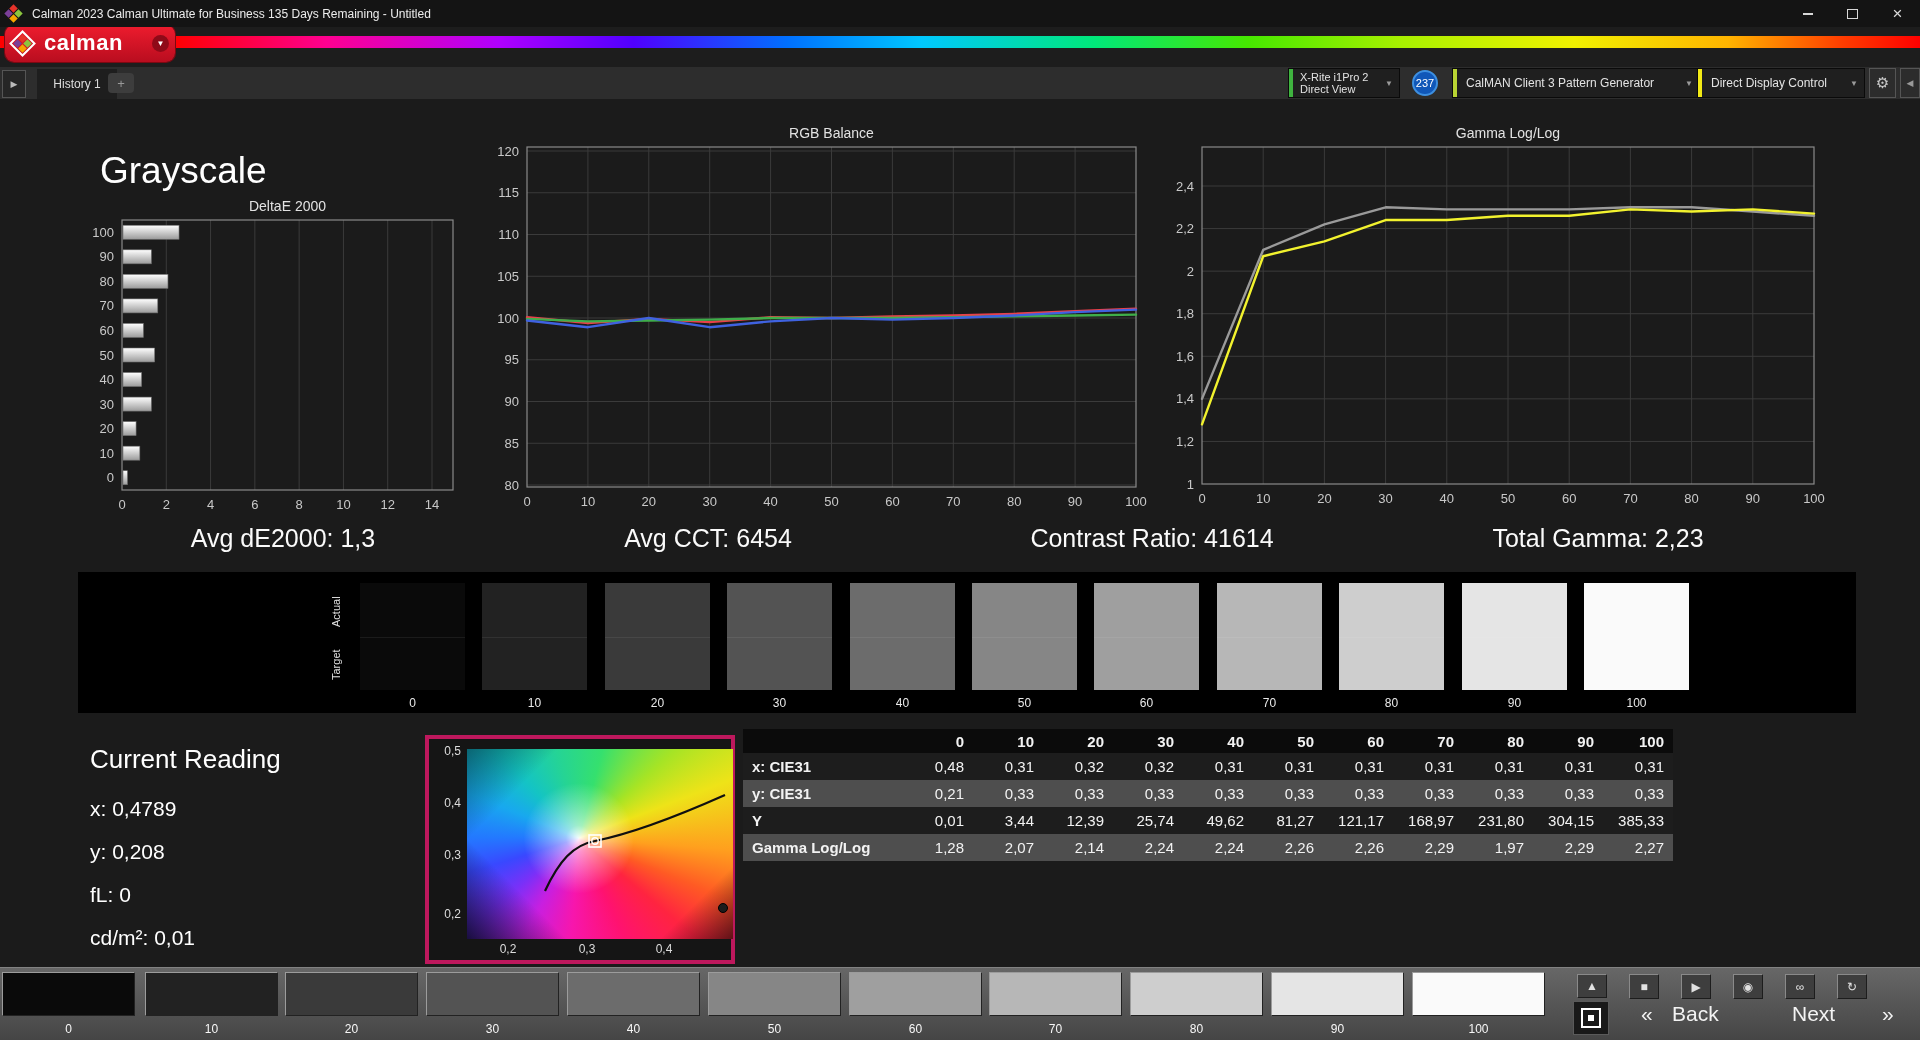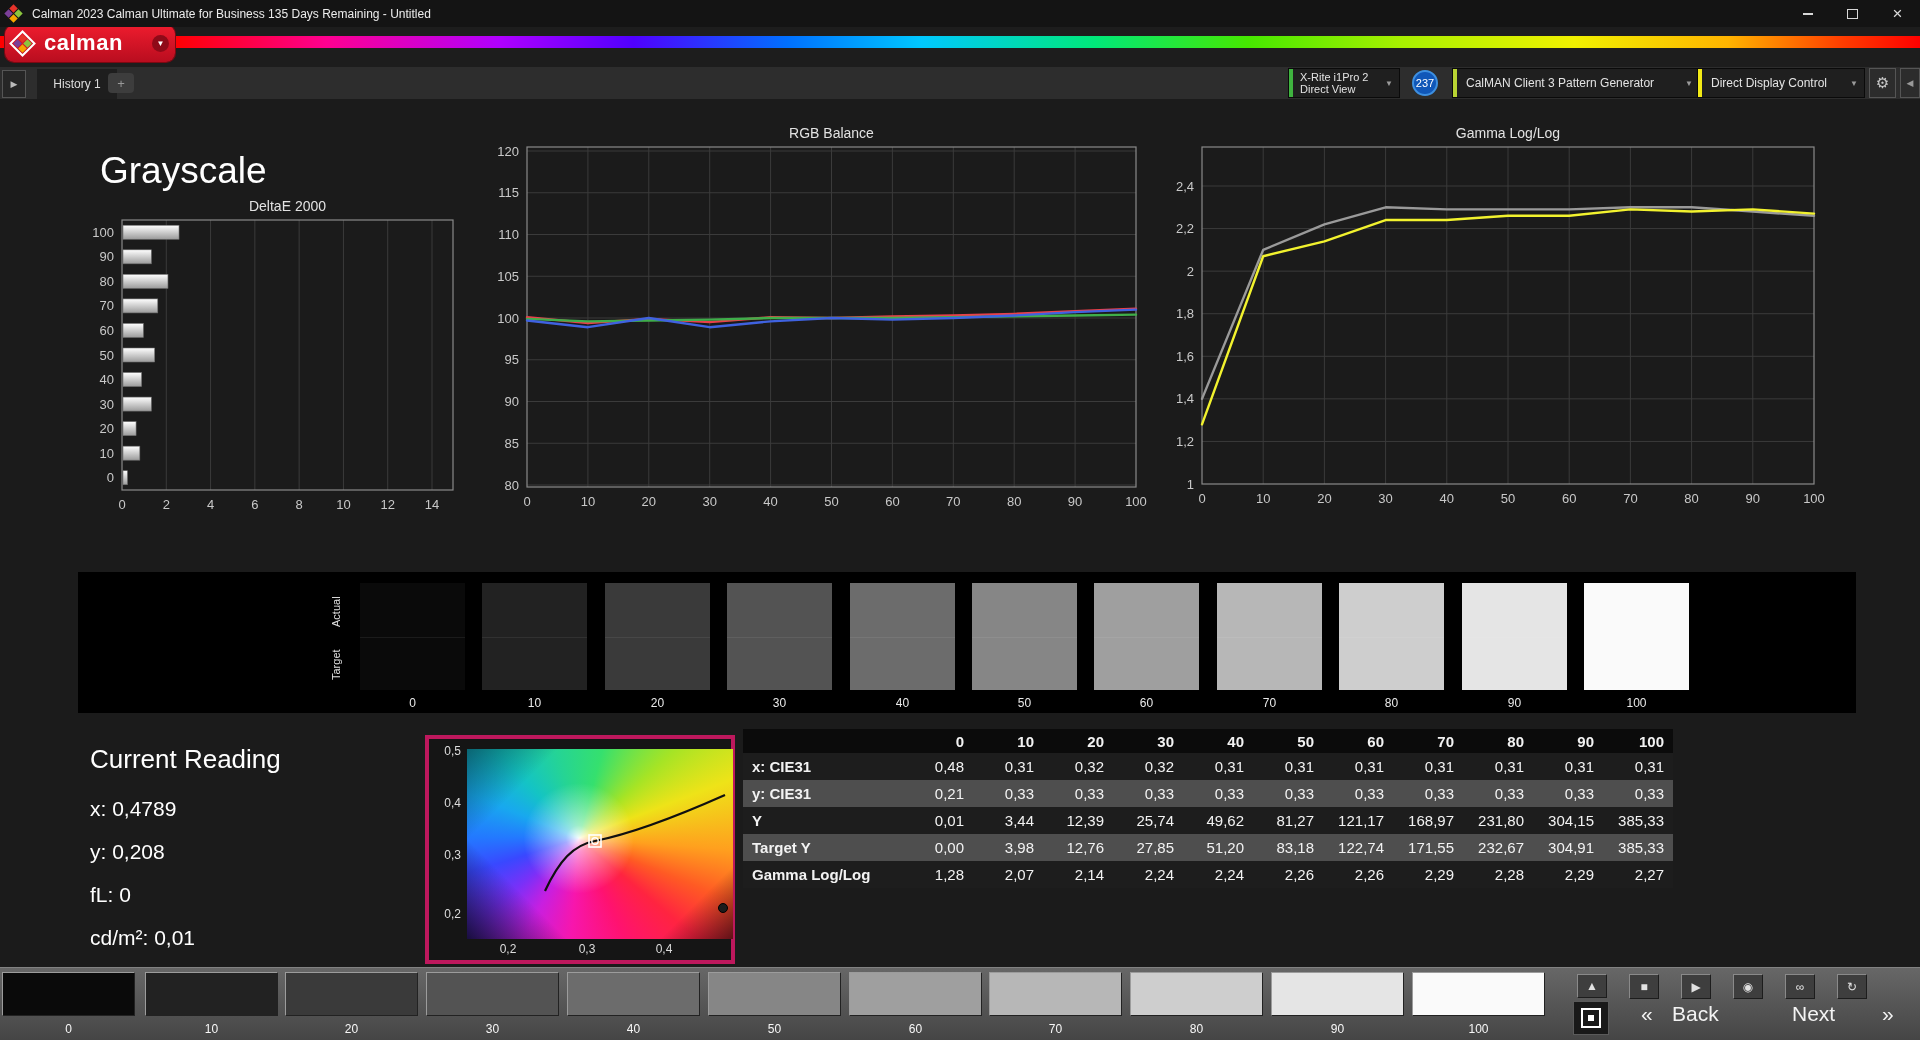--- a/index.html
+++ b/index.html
@@ -332,20 +332,26 @@
         <text x="39" y="153.64285714285714" class="tick te">2</text>
         <line x1="47" y1="106.57142857142853" x2="659" y2="106.57142857142853" class="grid"></line>
         <text x="39" y="111.07142857142853" class="tick te">2,2</text>
         <line x1="47" y1="64" x2="659" y2="64" class="grid"></line>
         <text x="39" y="68.5" class="tick te">2,4</text>
         <rect x="47" y="25" width="612" height="337" class="plotb"></rect>
         <polyline points="47,276.8571428571429 108.2,127.85714285714283 169.4,102.31428571428563 230.6,85.28571428571433 291.8,87.41428571428571 353,87.41428571428571 414.2,87.41428571428571 475.4,85.28571428571433 536.6,85.28571428571433 597.8000000000001,89.54285714285714 659,93.80000000000001" fill="none" stroke="#9a9a9a" stroke-width="2.4" stroke-linejoin="round" stroke-linecap="round"></polyline>
         <polyline points="47,302.4 108.2,134.24285714285716 169.4,119.3428571428571 230.6,98.05714285714282 291.8,98.05714285714282 353,93.80000000000001 414.2,93.80000000000001 475.4,87.41428571428571 536.6,89.54285714285714 597.8000000000001,87.41428571428571 659,91.67142857142852" fill="none" stroke="#f2f22e" stroke-width="2.4" stroke-linejoin="round" stroke-linecap="round"></polyline>
       </svg></div>
 
+  <div id="stats">
+      <div class="stat" style="left:283px">Avg dE2000: 1,3</div>
+      <div class="stat" style="left:708px">Avg CCT: 6454</div>
+      <div class="stat" style="left:1152px">Contrast Ratio: 41614</div>
+      <div class="stat" style="left:1598px">Total Gamma: 2,23</div>
+    </div>
 
   <div id="swatch-strip">
     <div class="vlabel" id="vl-actual">Actual</div>
     <div class="vlabel" id="vl-target">Target</div>
     <div id="swatch-row">
         <div class="swatch" style="left:282px;background:#0a0a0a"></div>
         <div class="swatch-label" style="left:282px">0</div>
         <div class="swatch" style="left:404px;background:#222222"></div>
         <div class="swatch-label" style="left:404px">10</div>
         <div class="swatch" style="left:527px;background:#3a3a3a"></div>
@@ -449,44 +455,30 @@
           <td class="rv">25,74</td>
           <td class="rv">49,62</td>
           <td class="rv">81,27</td>
           <td class="rv">121,17</td>
           <td class="rv">168,97</td>
           <td class="rv">231,80</td>
           <td class="rv">304,15</td>
           <td class="rv">385,33</td>
         </tr>
         <tr>
-          <td class="rl">Target Y</td>
-          <td class="rv">0,00</td>
-          <td class="rv">3,98</td>
-          <td class="rv">12,76</td>
-          <td class="rv">27,85</td>
-          <td class="rv">51,20</td>
-          <td class="rv">83,18</td>
-          <td class="rv">122,74</td>
-          <td class="rv">171,55</td>
-          <td class="rv">232,67</td>
-          <td class="rv">304,91</td>
-          <td class="rv">385,33</td>
-        </tr>
-        <tr>
           <td class="rl">Gamma Log/Log</td>
           <td class="rv">1,28</td>
           <td class="rv">2,07</td>
           <td class="rv">2,14</td>
           <td class="rv">2,24</td>
           <td class="rv">2,24</td>
           <td class="rv">2,26</td>
           <td class="rv">2,26</td>
           <td class="rv">2,29</td>
-          <td class="rv">2,28</td>
+          <td class="rv">1,97</td>
           <td class="rv">2,29</td>
           <td class="rv">2,27</td>
         </tr>
       </tbody>
     </table>
 </div>
 
 <div id="bottombar">
   <div id="patch-row">
       <div class="patch" style="left:2px;background:#0a0a0a"></div>

